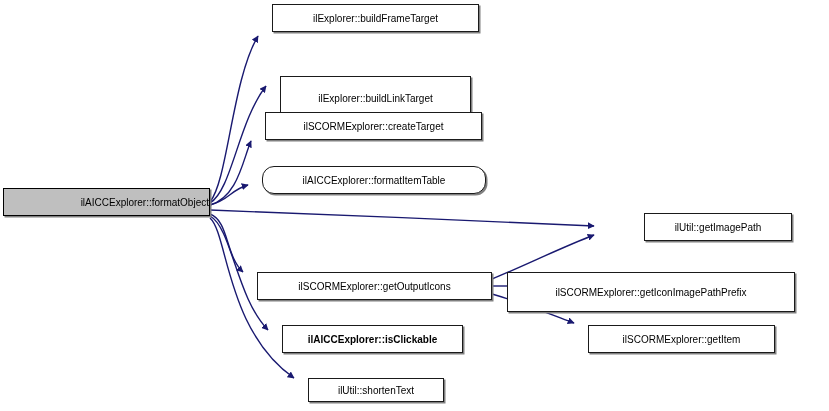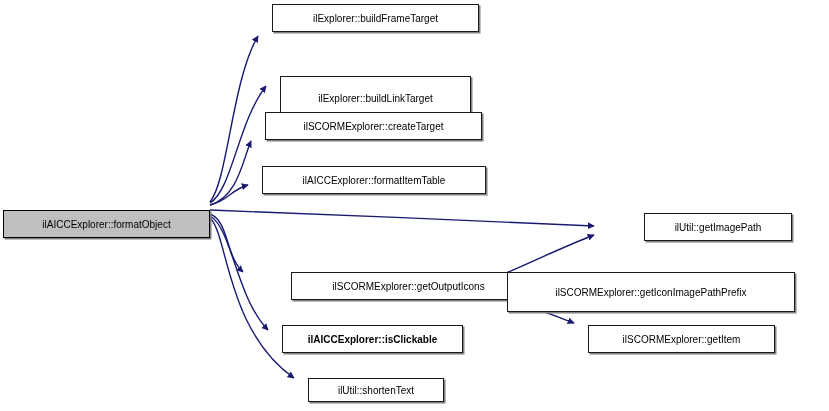--- a/index.html
+++ b/index.html
@@ -66,39 +66,39 @@
         <path d="M210,214 C229,221 225,255 243,272" marker-end="url(#arrow)"></path>
         <path d="M210,216 C232,228 236,297 268,330" marker-end="url(#arrow)"></path>
         <path d="M210,218 C228,234 226,330 294,378" marker-end="url(#arrow)"></path>
         <path d="M492,279 C524,266 560,248 594,235" marker-end="url(#arrow)"></path>
         <path d="M492,286 C503,286 511,286 522,286" marker-end="url(#arrow)"></path>
         <path d="M492,294 C520,302 550,314 574,323" marker-end="url(#arrow)"></path>
       </g>
   </svg>
 
   <div id="node-layer">
-      <div class="node root" style="left: 3px; top: 210px; width: 207px; height: 28px;">
+      <div class="node root" style="left: 3px; top: 188px; width: 207px; height: 28px; justify-content: flex-end;">
         <span class="node-label">ilAICCExplorer::formatObject</span>
       </div>
       <div class="node" style="left: 272px; top: 4px; width: 207px; height: 28px;">
         <span class="node-label">ilExplorer::buildFrameTarget</span>
       </div>
       <div class="node" style="left: 280px; top: 76px; width: 191px; height: 44px;">
         <span class="node-label">ilExplorer::buildLinkTarget</span>
       </div>
       <div class="node" style="left: 265px; top: 112px; width: 217px; height: 28px; justify-content: center;">
         <span class="node-label">ilSCORMExplorer::createTarget</span>
       </div>
-      <div class="node" style="left: 262px; top: 166px; width: 224px; height: 28px;">
+      <div class="node" style="left: 262px; top: 166px; width: 224px; height: 28px; border-radius: 12px;">
         <span class="node-label">ilAICCExplorer::formatItemTable</span>
       </div>
       <div class="node" style="left: 608px; top: 213px; width: 148px; height: 28px; margin-left: 36px;">
         <span class="node-label">ilUtil::getImagePath</span>
       </div>
-      <div class="node" style="left: 257px; top: 272px; width: 235px; height: 28px; margin-left: 34px;">
+      <div class="node" style="left: 257px; top: 272px; width: 235px; height: 28px;">
         <span class="node-label">ilSCORMExplorer::getOutputIcons</span>
       </div>
       <div class="node" style="left: 507px; top: 272px; width: 288px; height: 40px;">
         <span class="node-label">ilSCORMExplorer::getIconImagePathPrefix</span>
       </div>
       <div class="node" style="left: 282px; top: 325px; width: 181px; height: 28px; font-weight: bold;">
         <span class="node-label">ilAICCExplorer::isClickable</span>
       </div>
       <div class="node" style="left: 588px; top: 325px; width: 187px; height: 28px;">
         <span class="node-label">ilSCORMExplorer::getItem</span>

